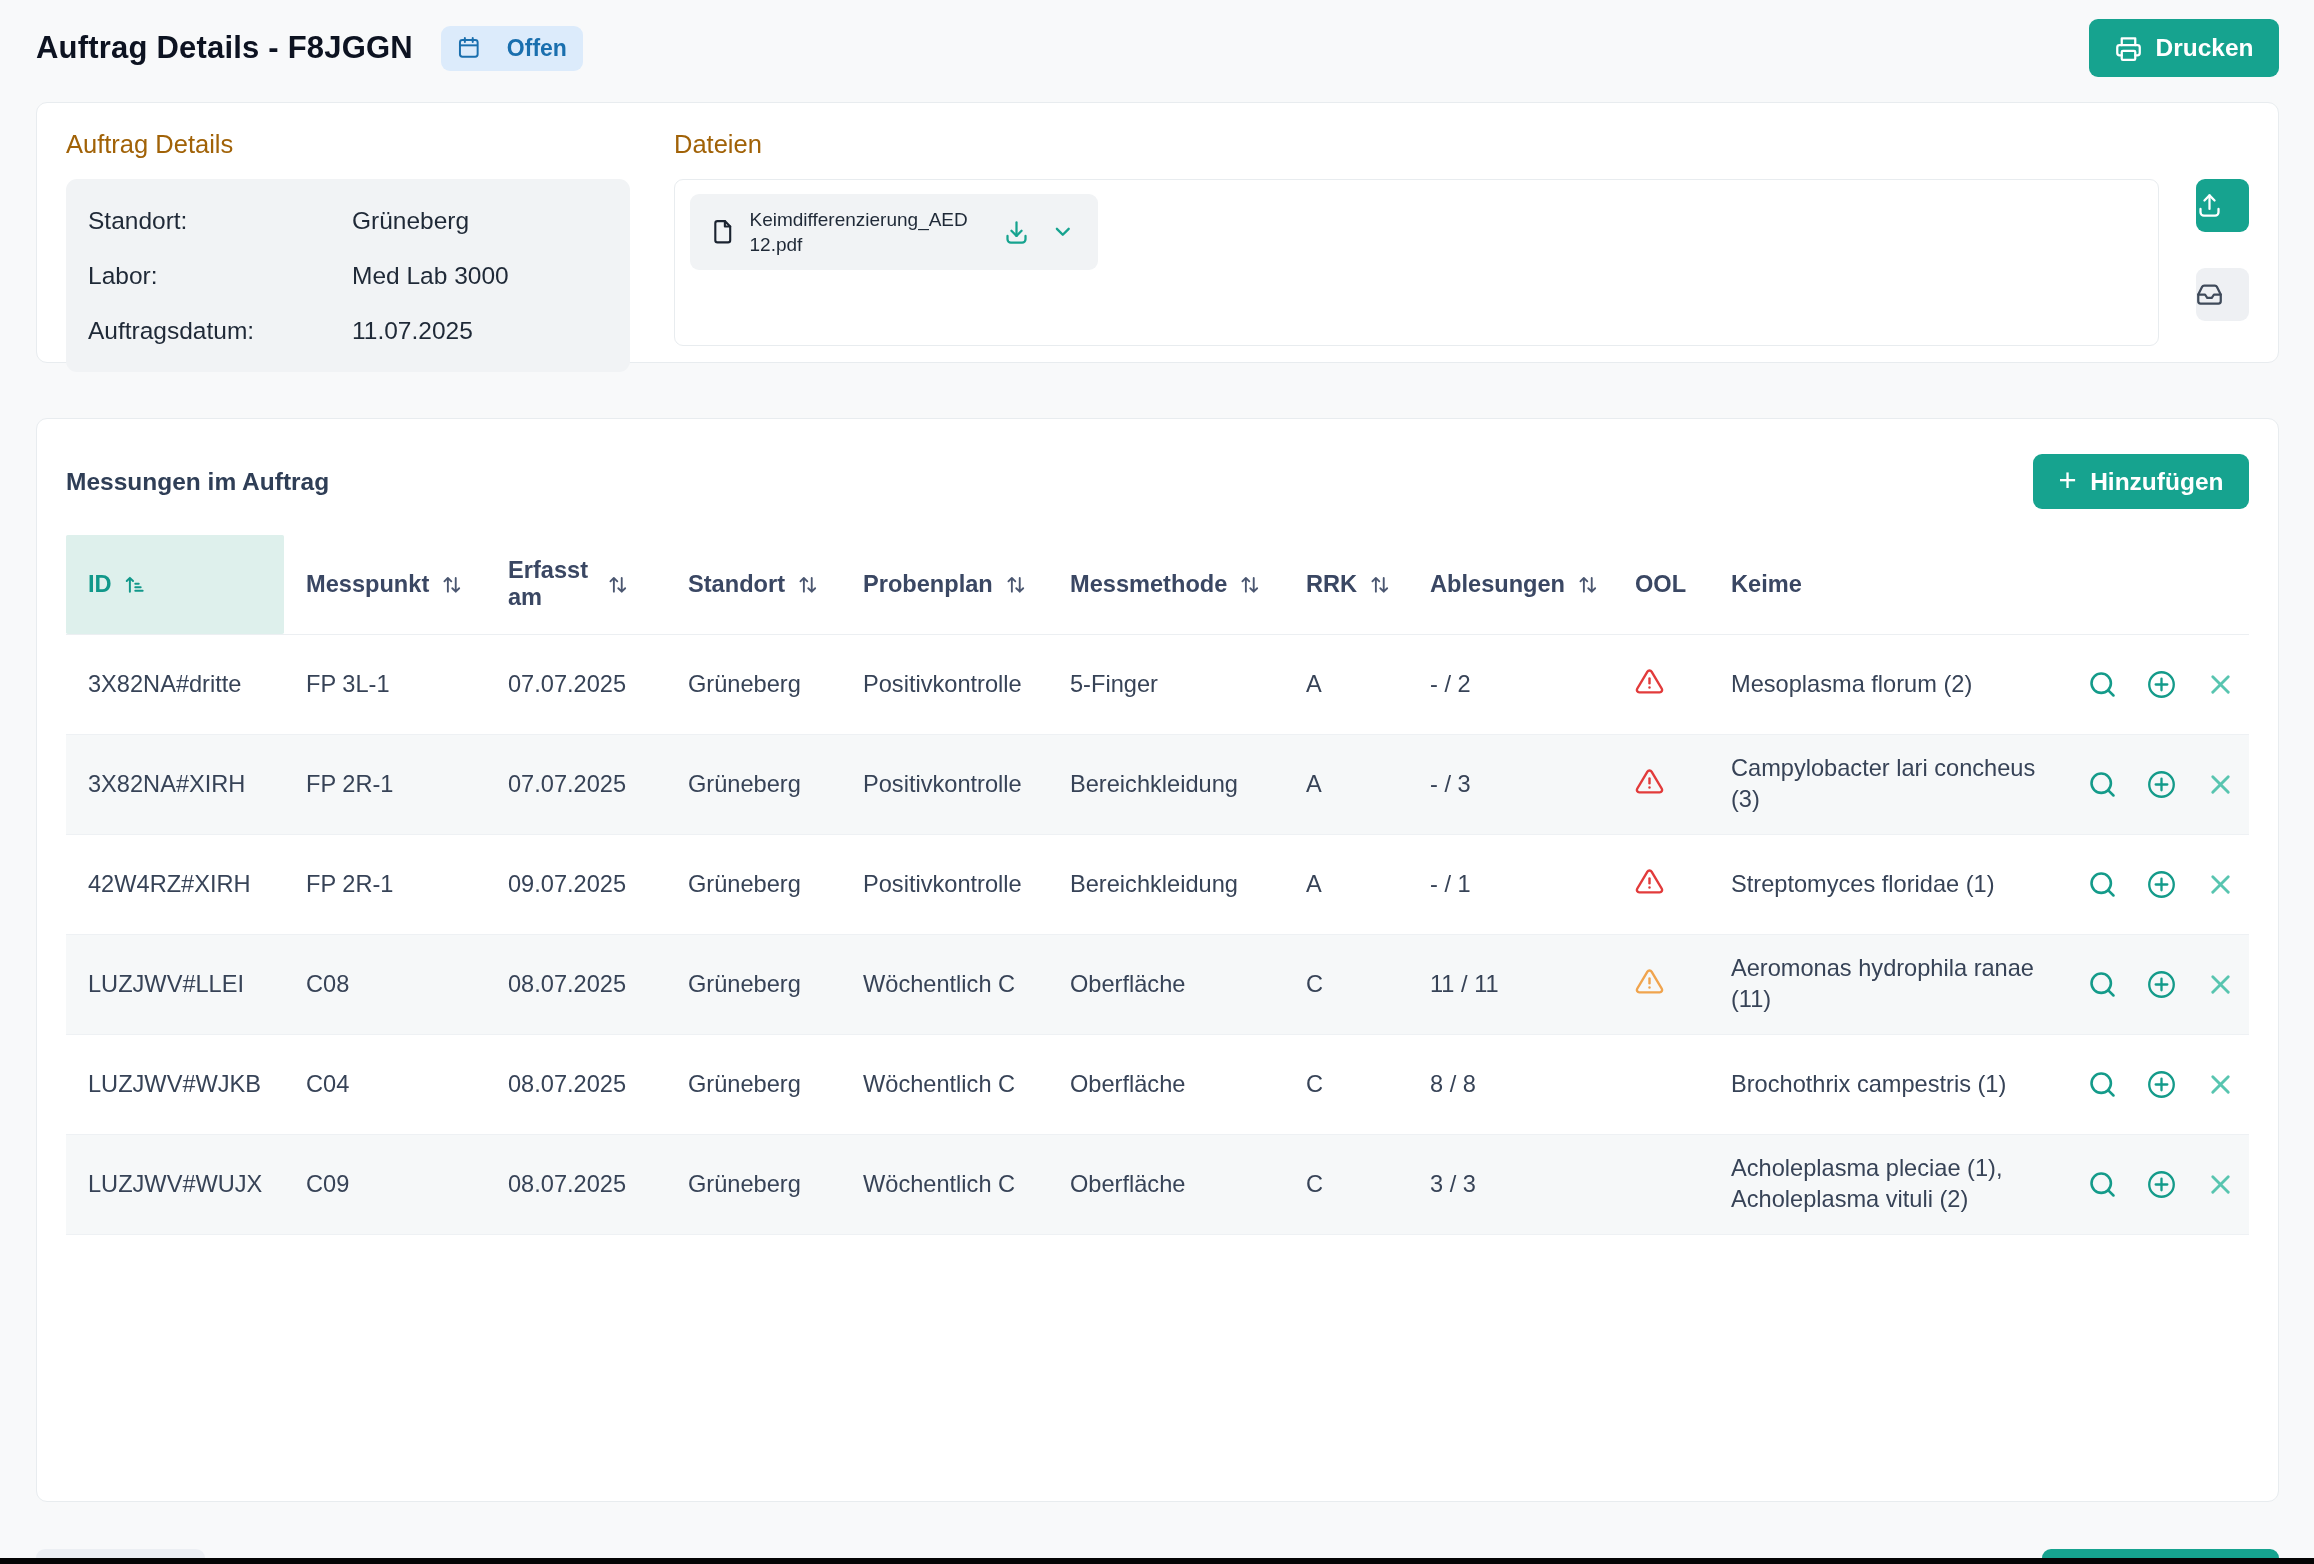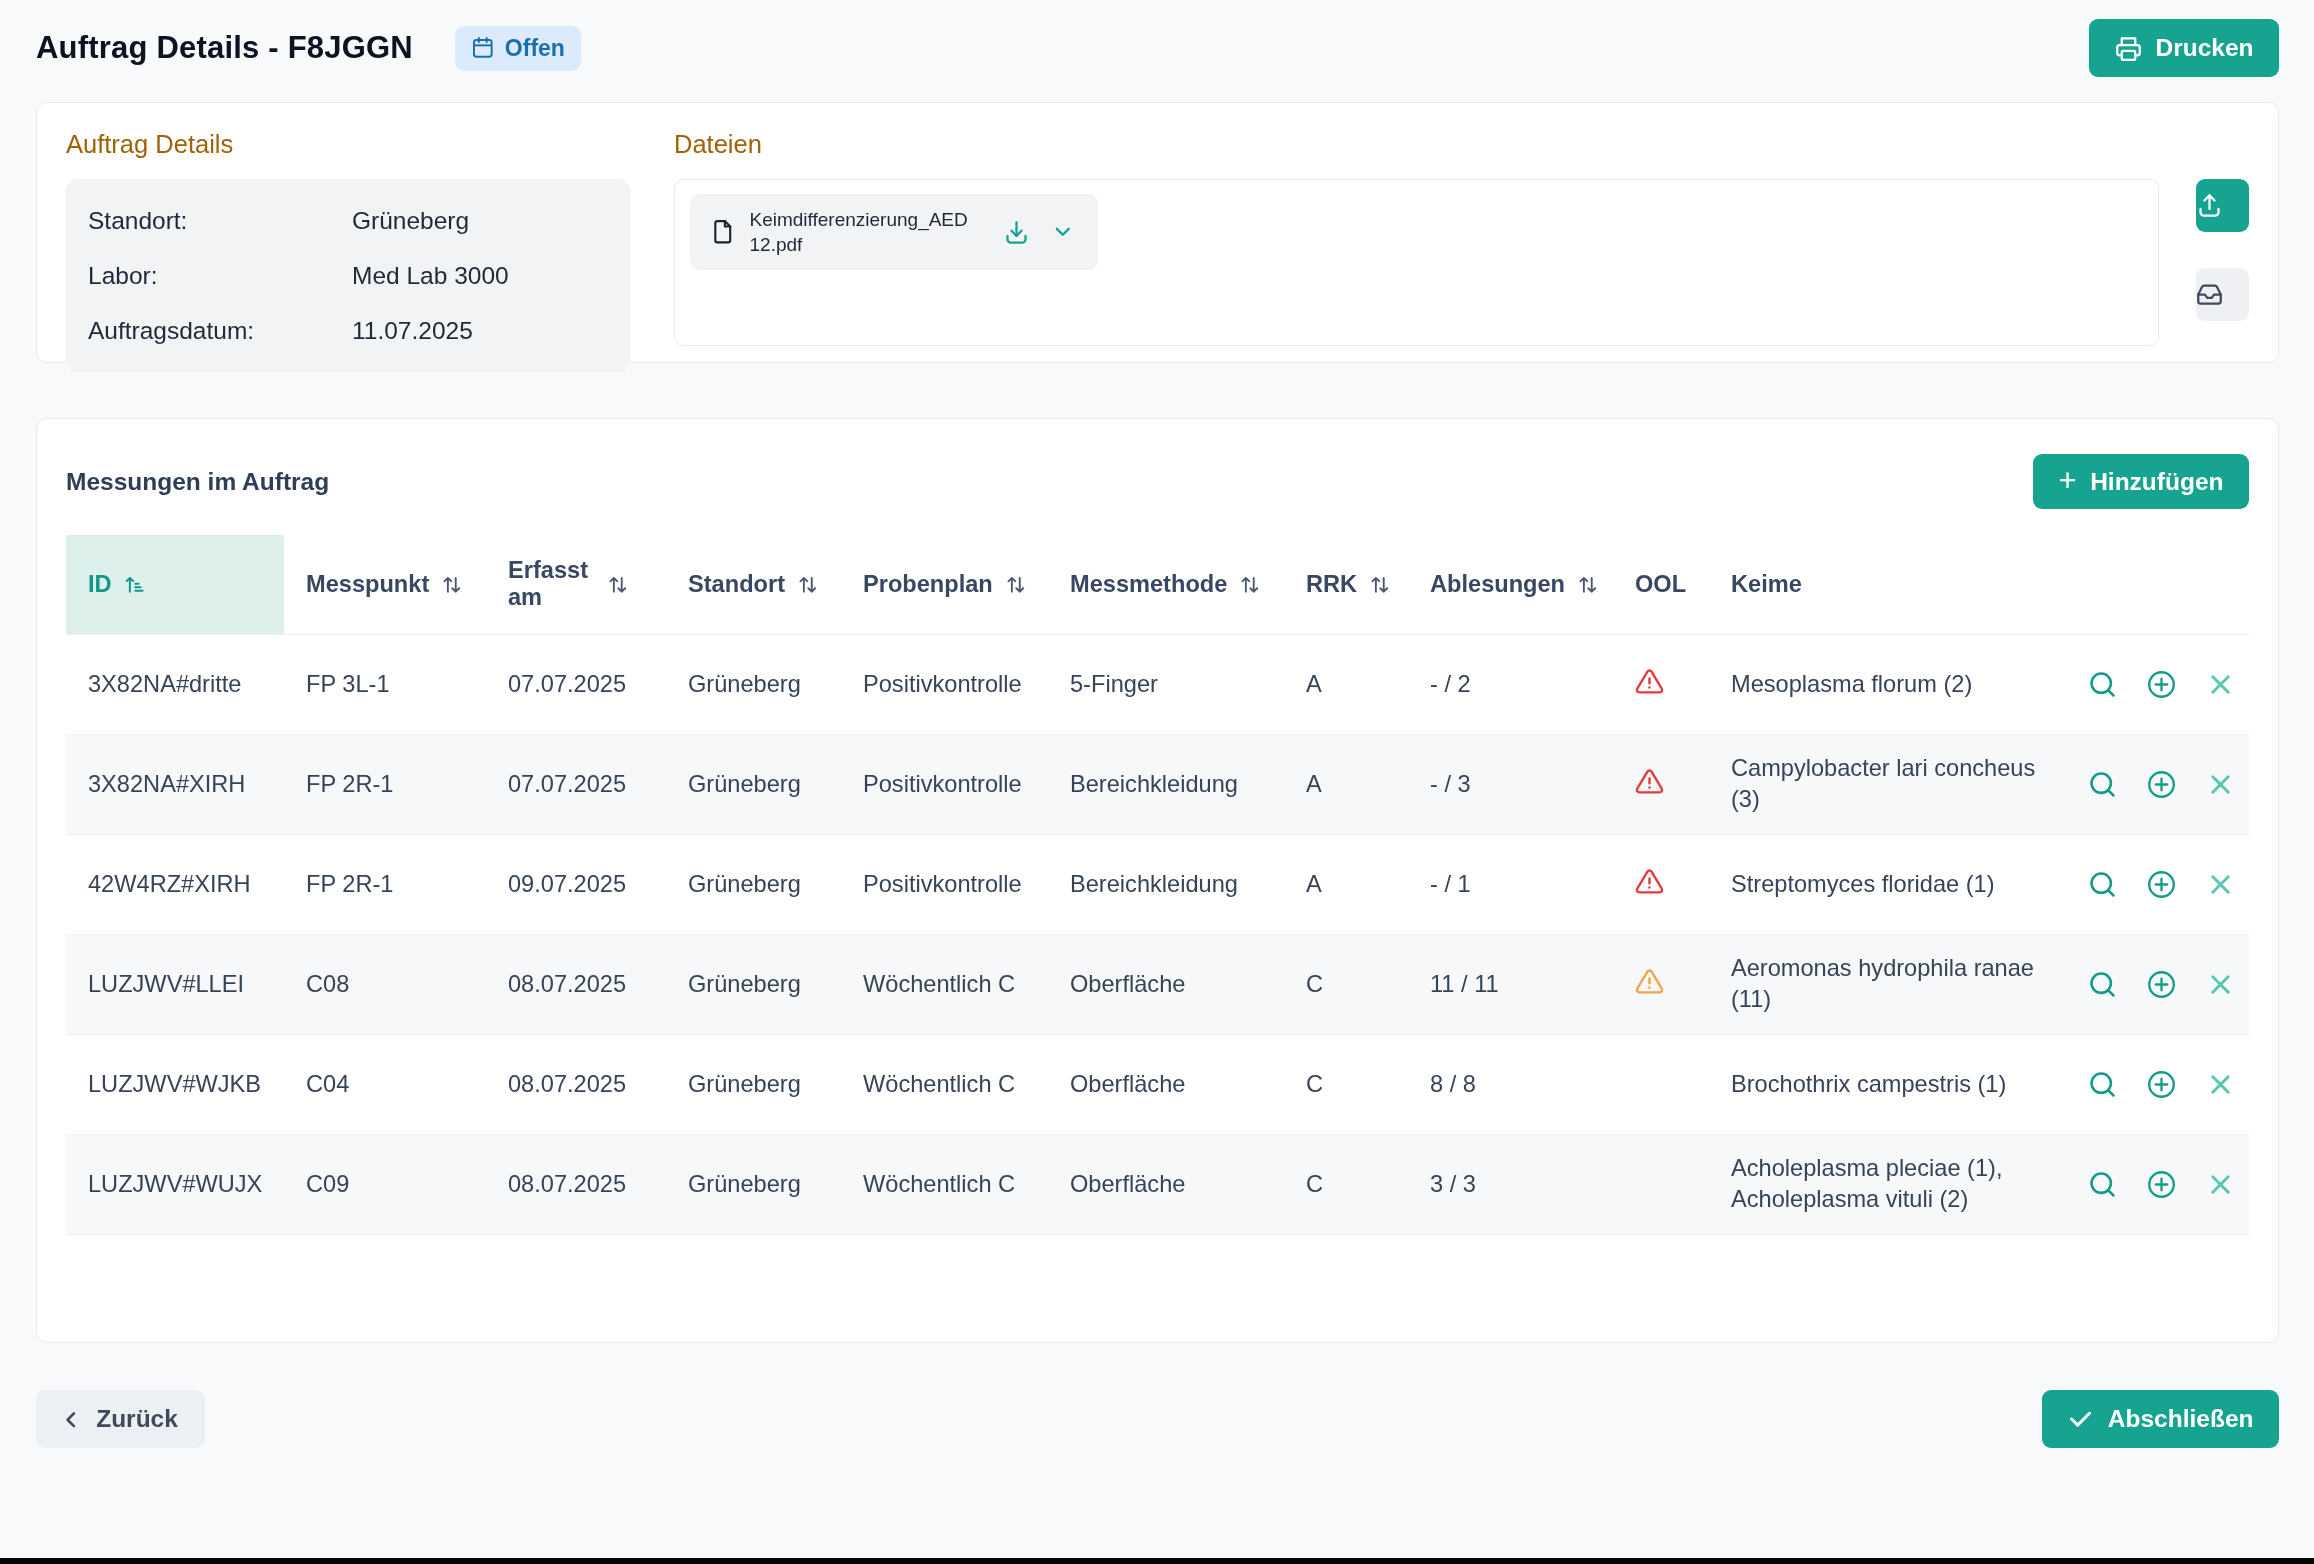--- a/index.html
+++ b/index.html
@@ -10,21 +10,21 @@
     color: #374357;
     position: relative;
     overflow: hidden;
   }
   .page { padding: 0 36px; }
 
   
   .top-bar { height: 96px; display: flex; align-items: center; }
   .page-title { font-size: 31px; font-weight: 700; color: #0d1321; letter-spacing: 0.2px; }
   .status-badge {
-    margin-left: 42px; display: inline-flex; align-items: center; gap: 10px;
+    margin-left: 28px; display: inline-flex; align-items: center; gap: 26px;
     background: #dcebfb; color: #1a6fae; font-size: 23px; font-weight: 700;
     padding: 9px 16.4px; border-radius: 9px;
   }
   .status-badge svg { width: 23.6px; height: 23.6px; }
 
   .btn { border: none; cursor: pointer; font-family: inherit; display: inline-flex; align-items: center; justify-content: space-between; }
   .btn-teal {
     background: #16a38f; color: #fff; font-size: 24.5px; font-weight: 700;
     height: 58px; padding: 0 25.5px; border-radius: 9px; gap: 13.6px;
   }
@@ -55,21 +55,21 @@
   .chip-btn svg { width: 27px; height: 27px; }
   .chip-btn.expand svg { width: 23.6px; height: 23.6px; }
 
   .files-actions { display: flex; flex-direction: column; gap: 36px; }
   .icon-btn { width: 53px; height: 53px; border-radius: 9px; }
   .icon-btn svg { width: 27px; height: 27px; }
   .icon-btn.teal { background: #16a38f; color: #fff; }
   .icon-btn.gray { background: #eef0f3; color: #3f4a5a; }
 
   
-  .card-main { margin-top: 55px; height: 925px; padding: 35px 29px; }
+  .card-main { margin-top: 55px; height: 1084px; padding: 35px 29px; }
   .main-head { display: flex; align-items: center; margin-bottom: 25.5px; }
   .main-title { font-size: 24.5px; font-weight: 700; color: #2f3e56; }
   .main-head .btn-teal { margin-left: auto; height: 55px; font-weight: 700; }
   .plus-glyph { font-size: 31px; font-weight: 400; line-height: 1; margin-top: -2.7px; }
 
   .table { --cols: 218px 202px 180px 175px 207px 236px 124px 205px 96px 356px 1fr; }
   .thead {
     display: grid; grid-template-columns: var(--cols);
     min-height: 100px; border-bottom: 0.9px solid #eceff2;
     font-size: 23.6px; font-weight: 700; color: #3a4763;

